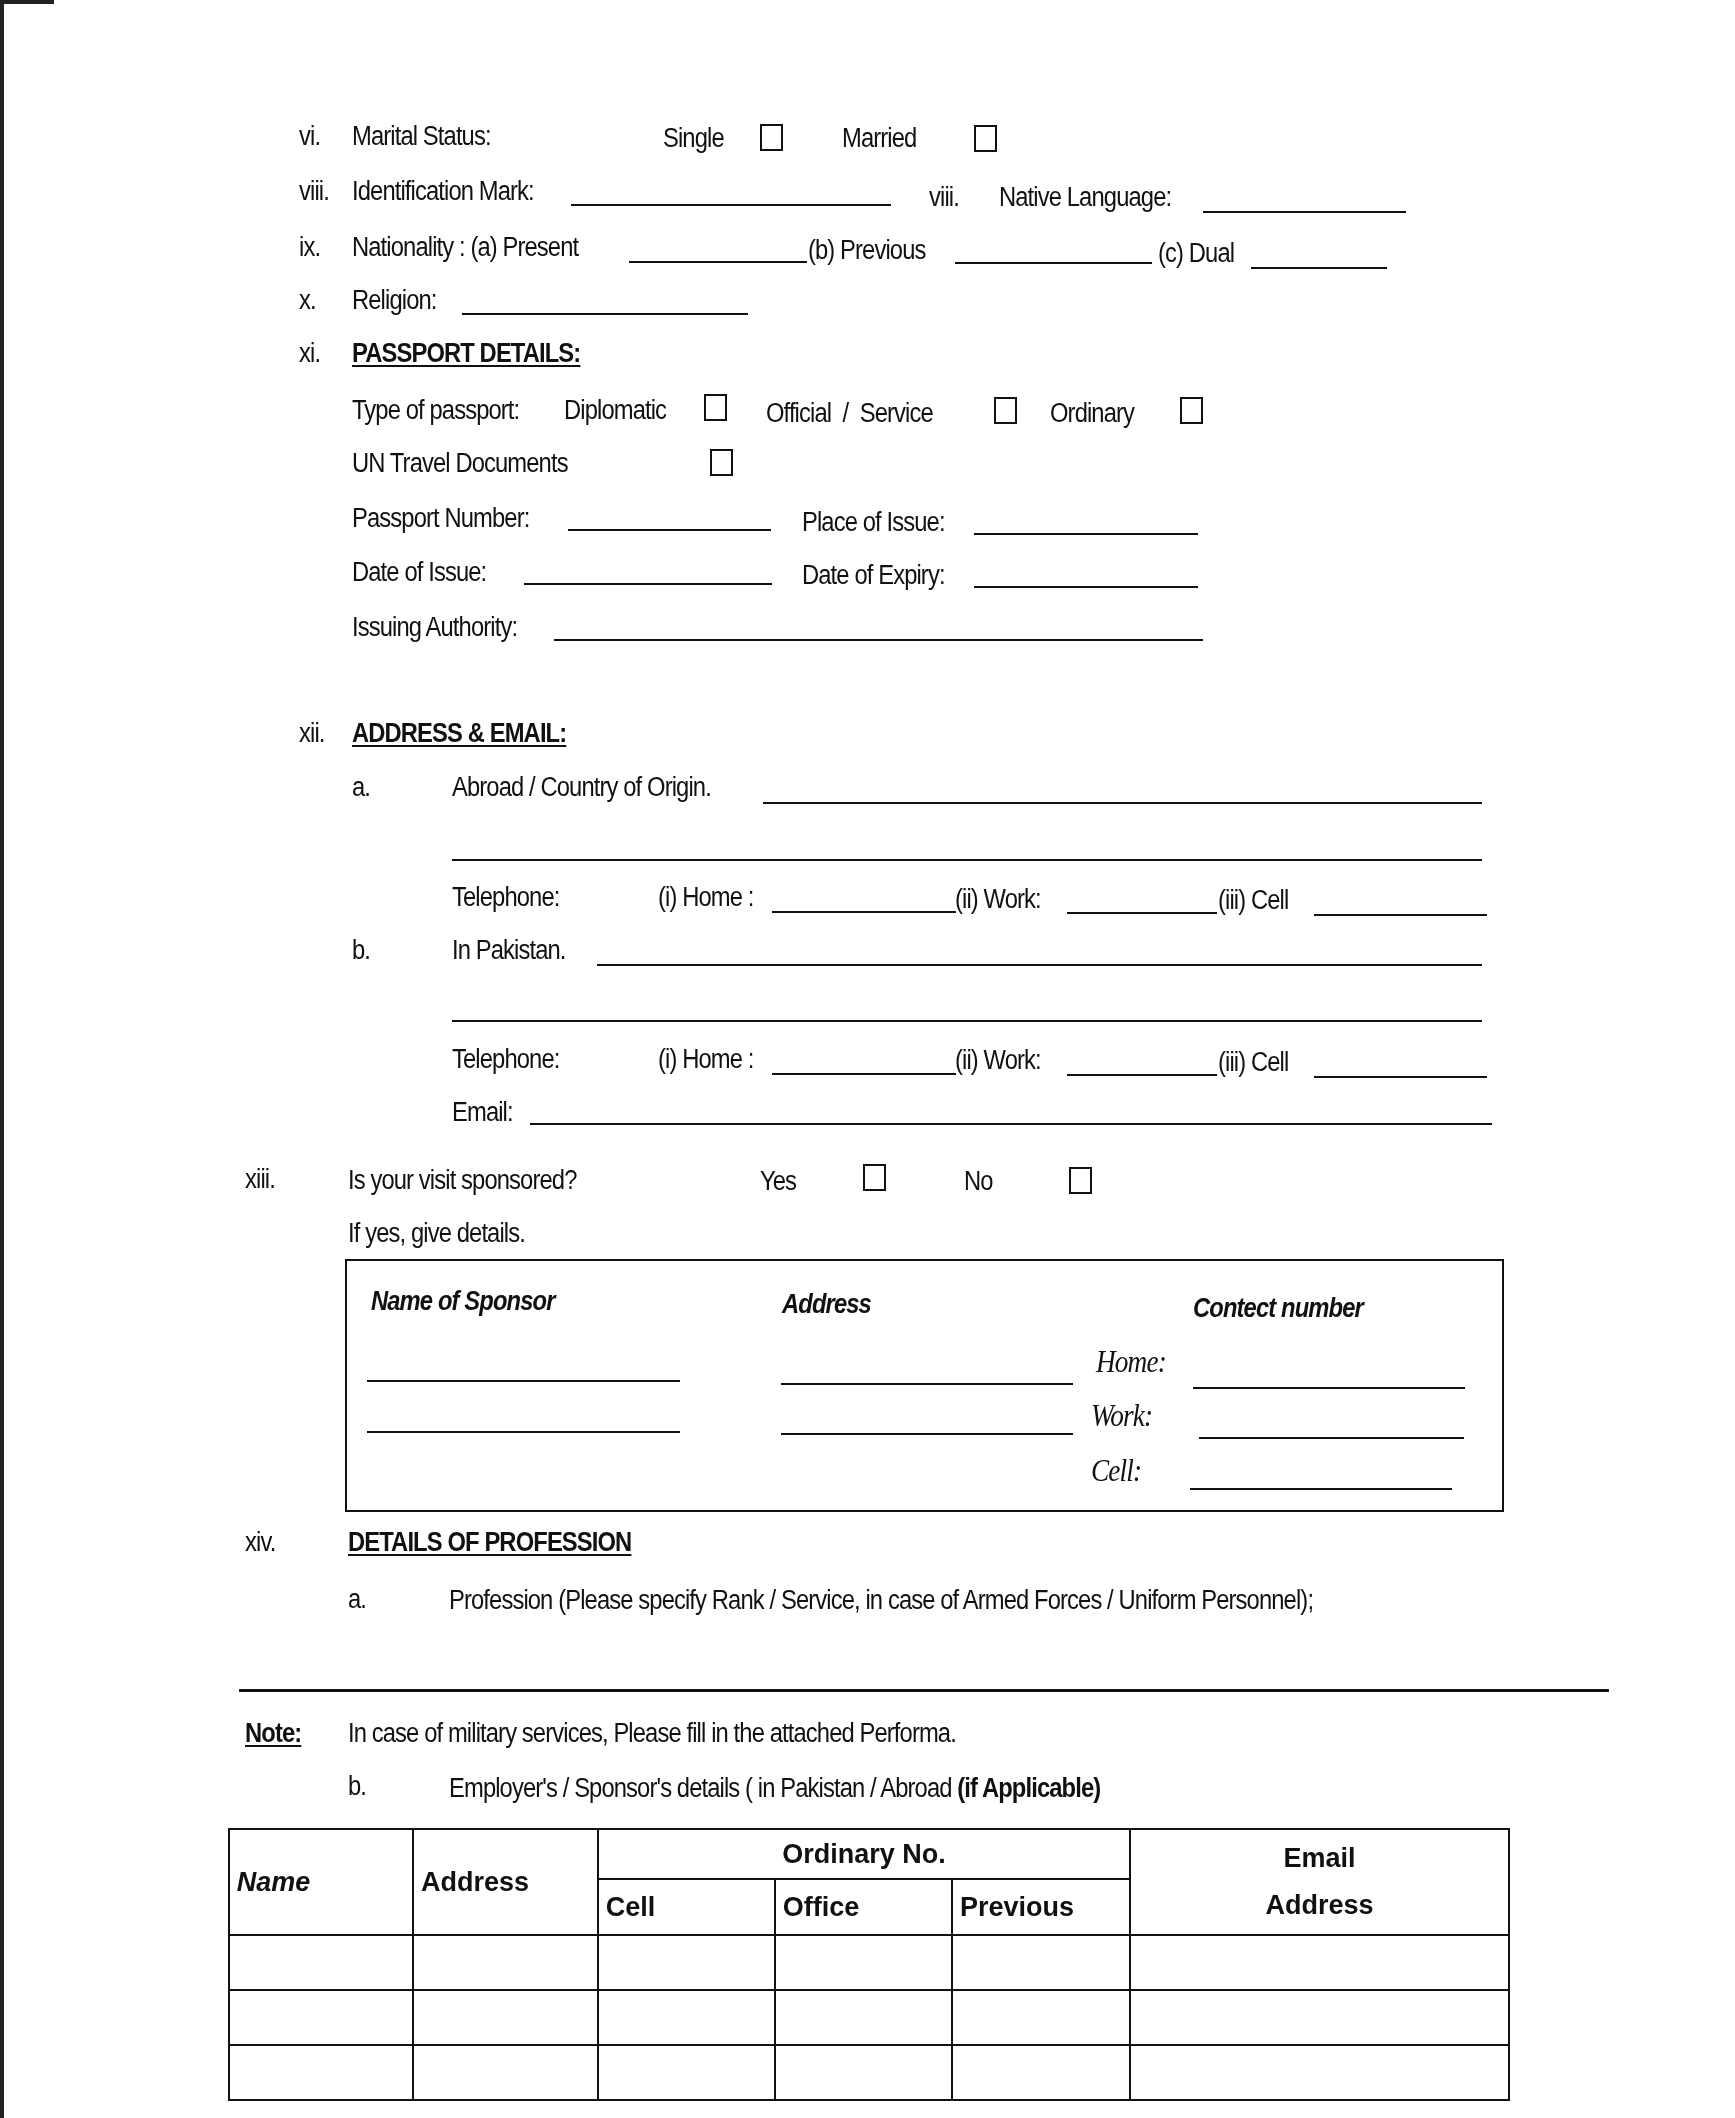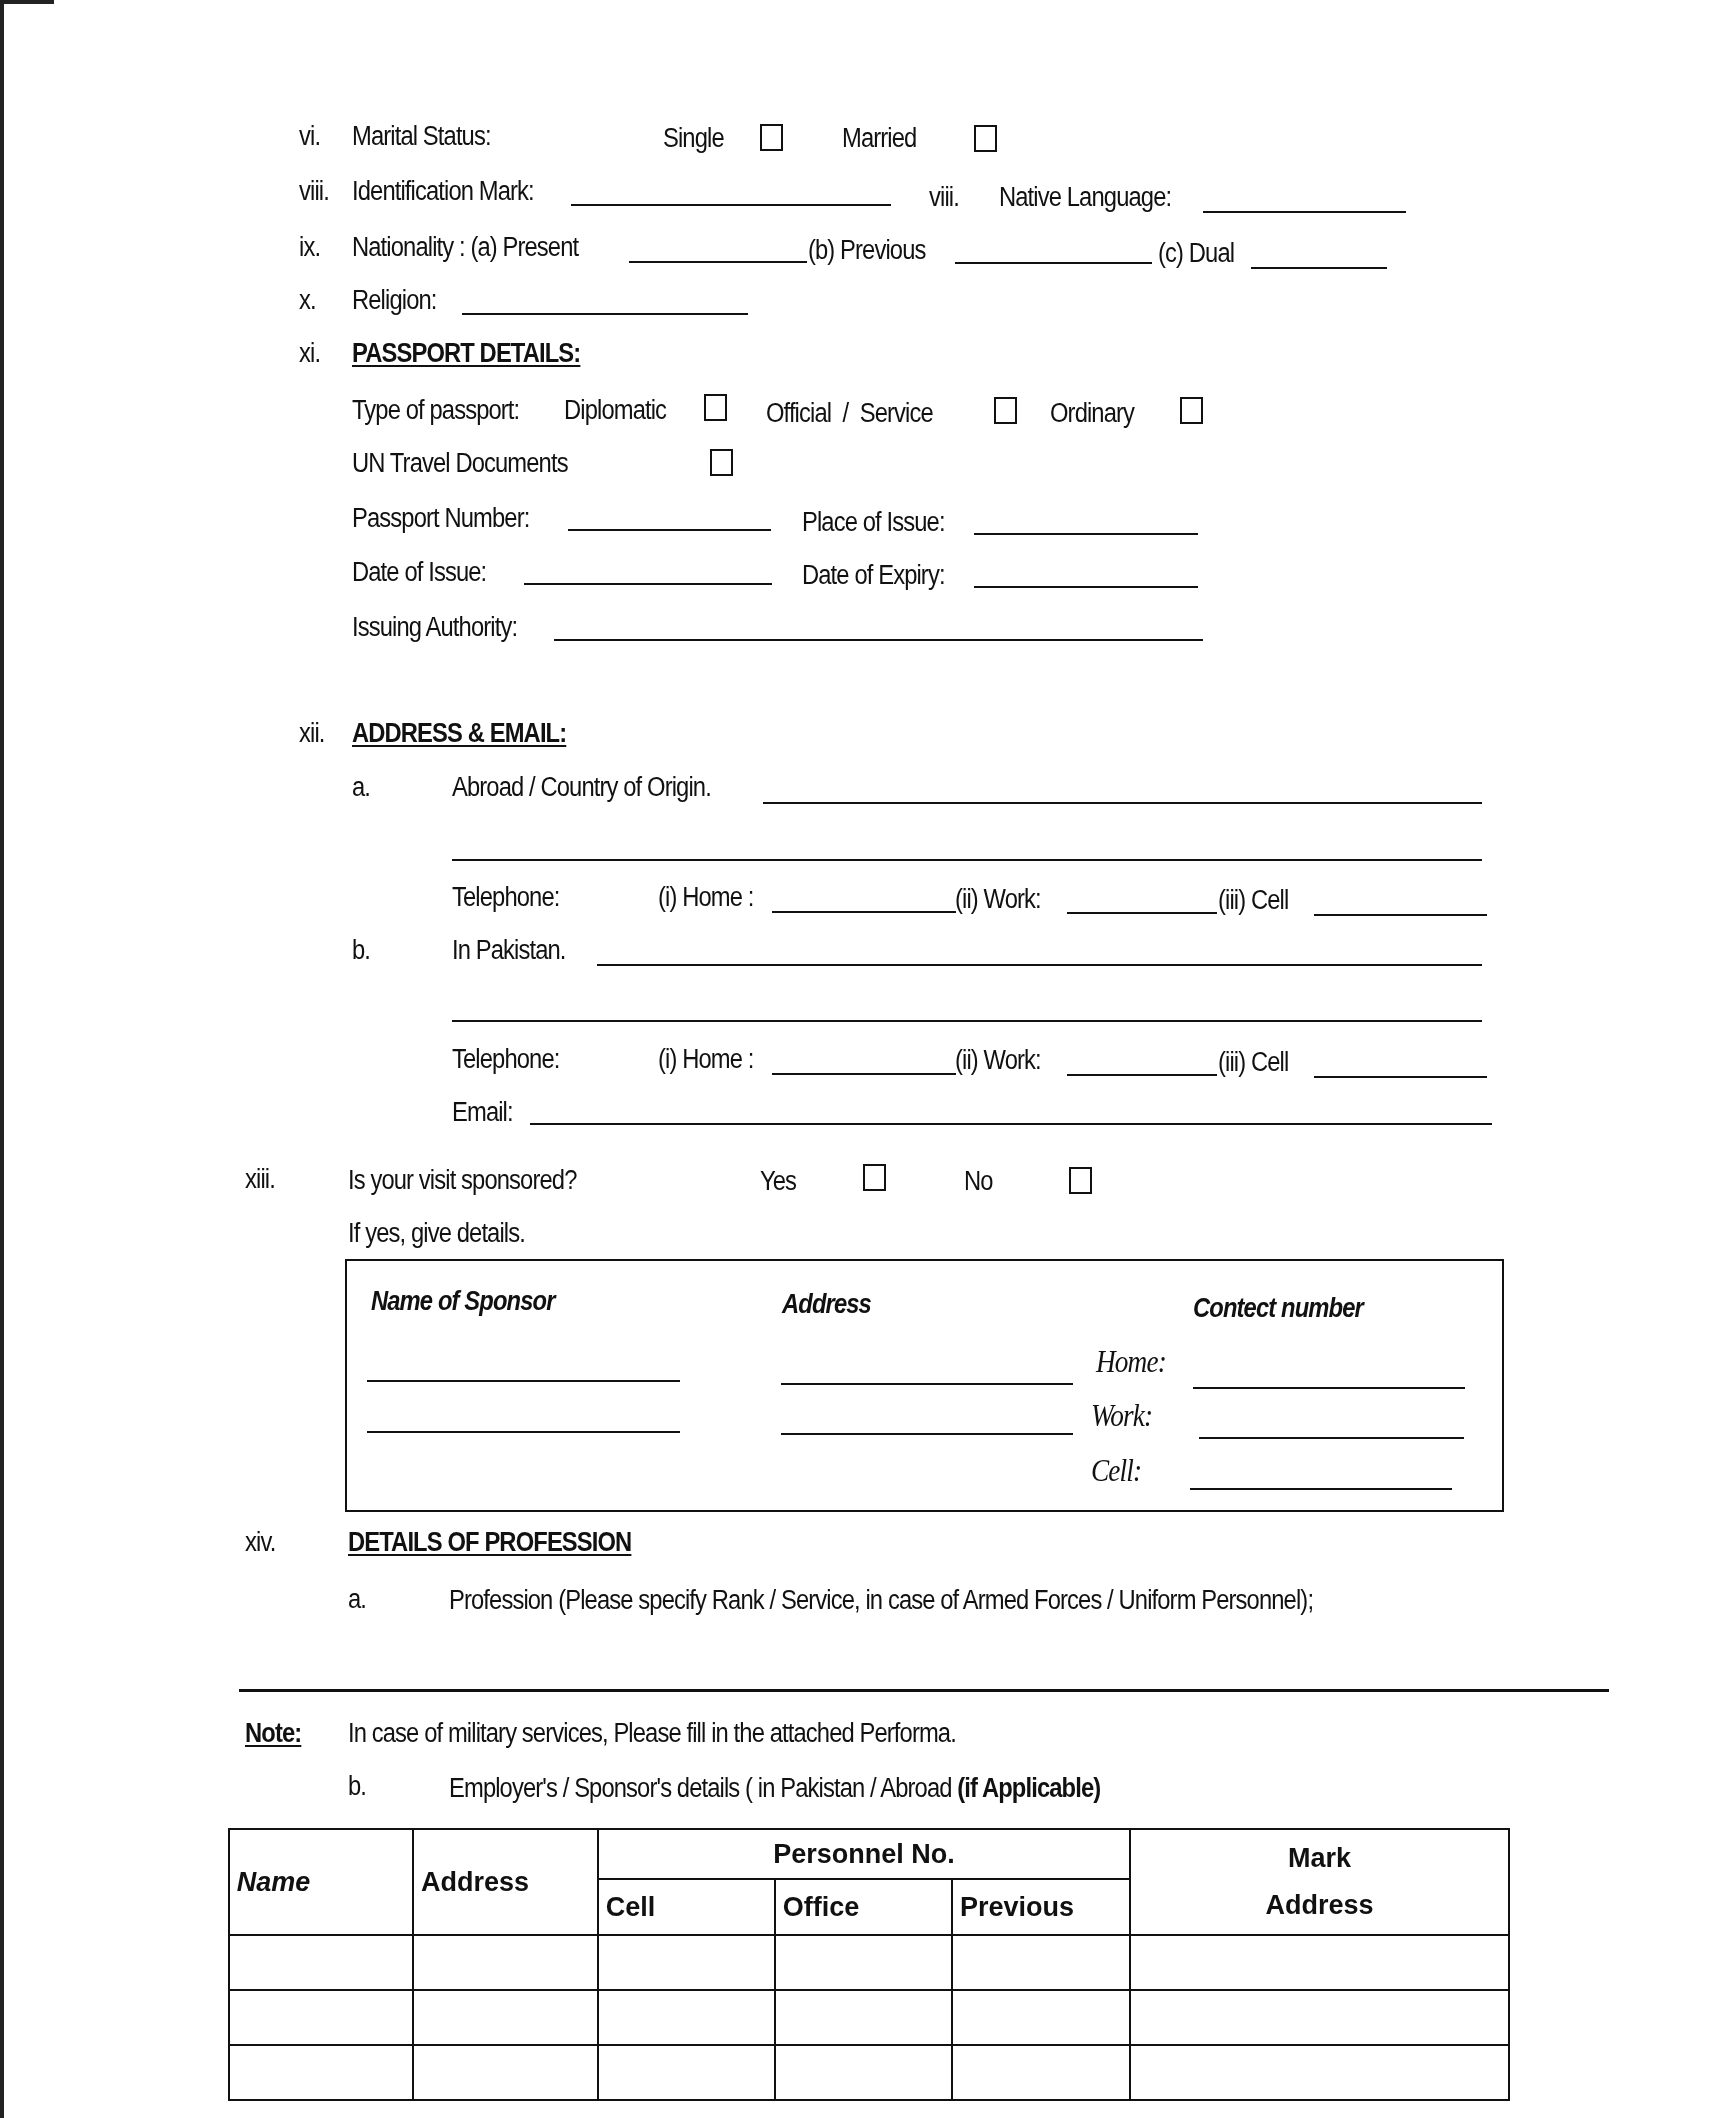--- a/index.html
+++ b/index.html
@@ -154,23 +154,23 @@
 <div class="t" style="left:449px;top:1772px;">
   <span>Employer's / Sponsor's details ( in Pakistan / Abroad</span>
   <span class="b">(if Applicable)</span>
 </div>
 
 <table class="emp">
   <tbody>
       <tr class="hdr-top">
     <th rowspan="2" style="width:170px;font-style:italic;">Name</th>
     <th rowspan="2" style="width:170px;">Address</th>
-    <th colspan="3" class="center">Personnel No.</th>
+    <th colspan="3" class="center">Ordinary No.</th>
     <th rowspan="2" class="center" style="width:367px;">
-      <div>Mark</div>
+      <div>Email</div>
       <div style="margin-top:16.3px;">Address</div>
     </th>
   </tr>
   <tr class="hdr-sub">
     <th style="width:163px;">Cell</th>
     <th style="width:163px;">Office</th>
     <th style="width:163px;">Previous</th>
   </tr>
   <tr>
     <td></td>

